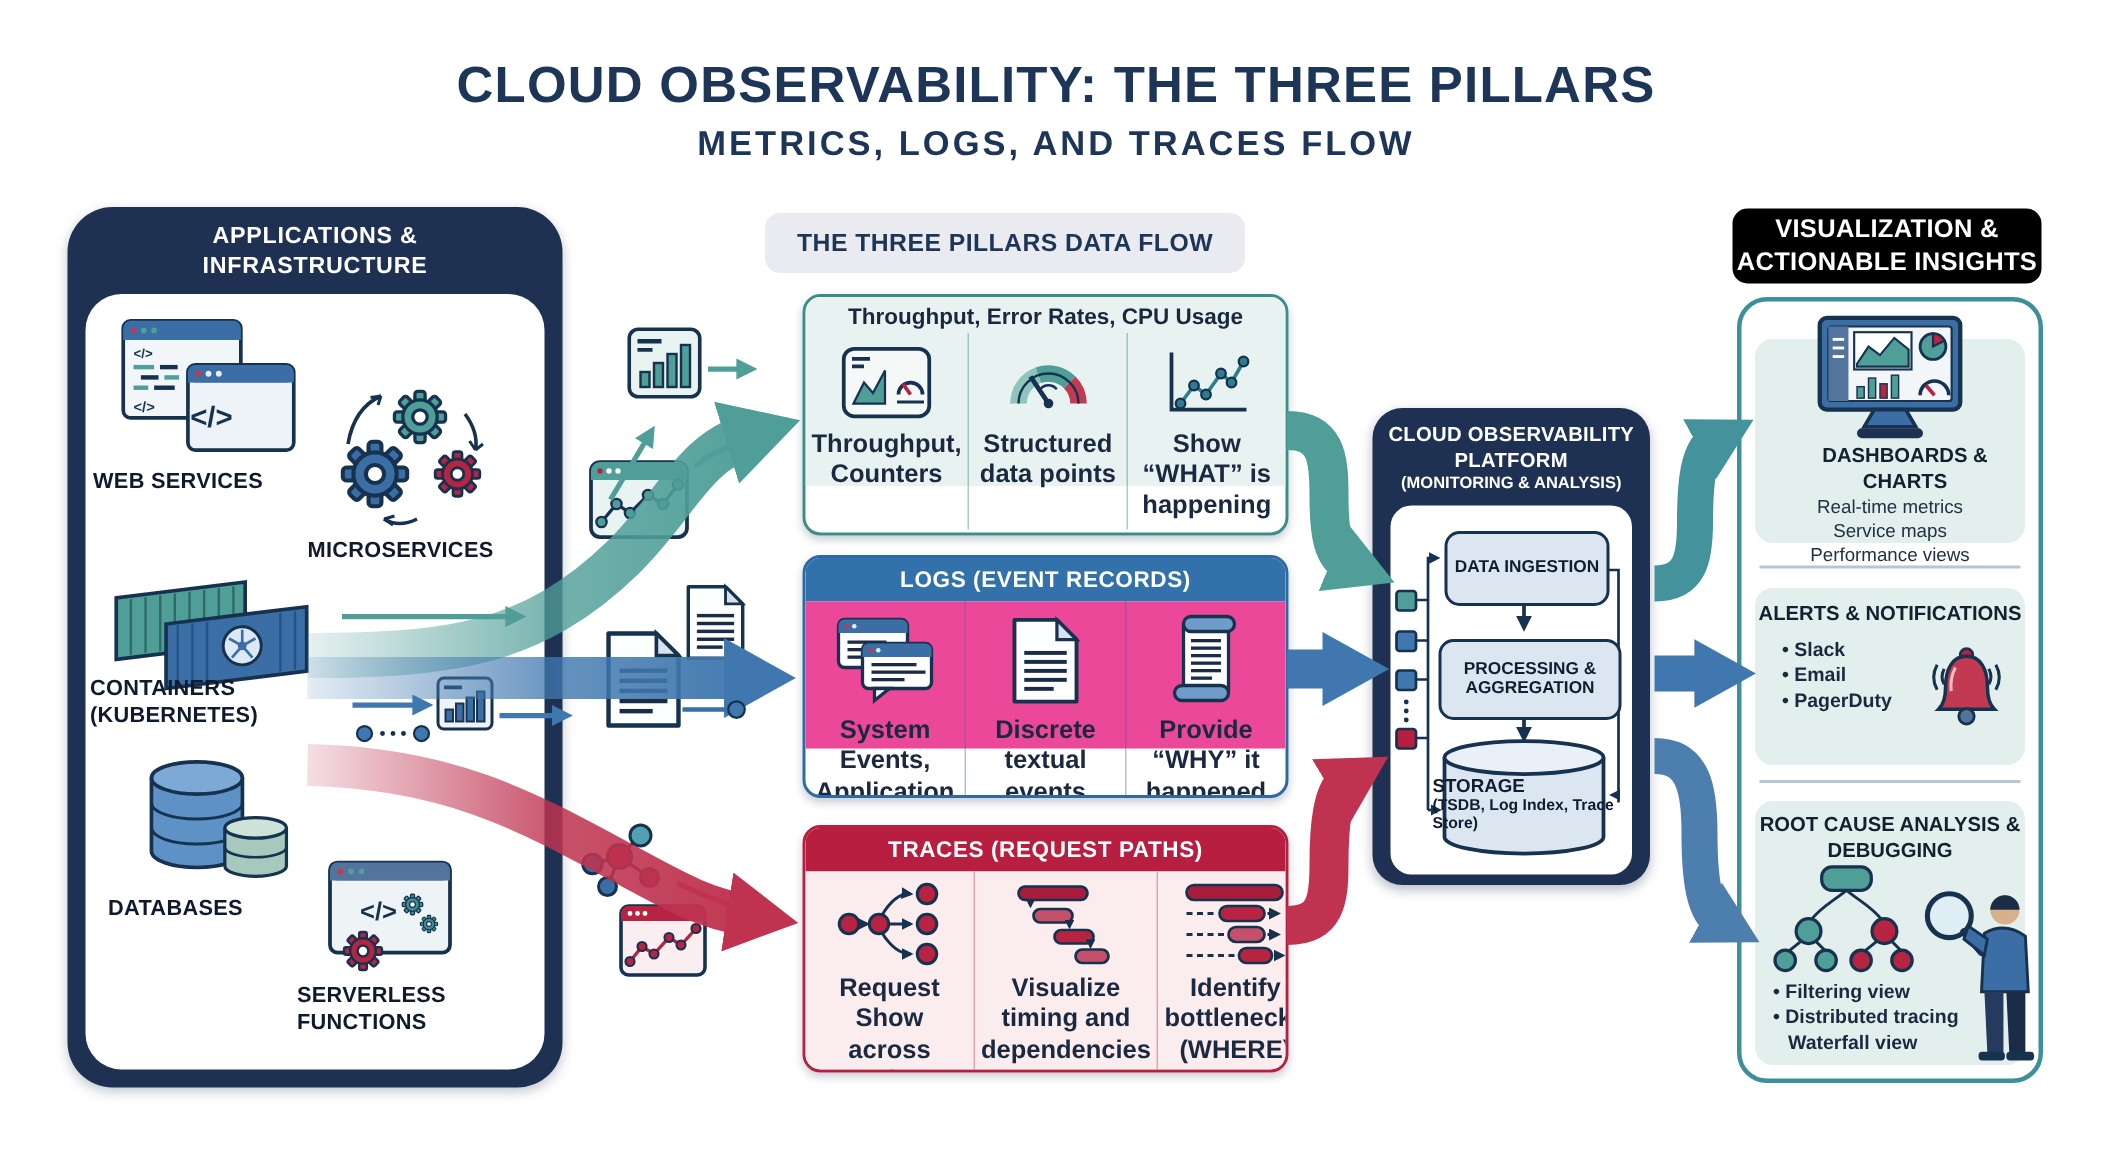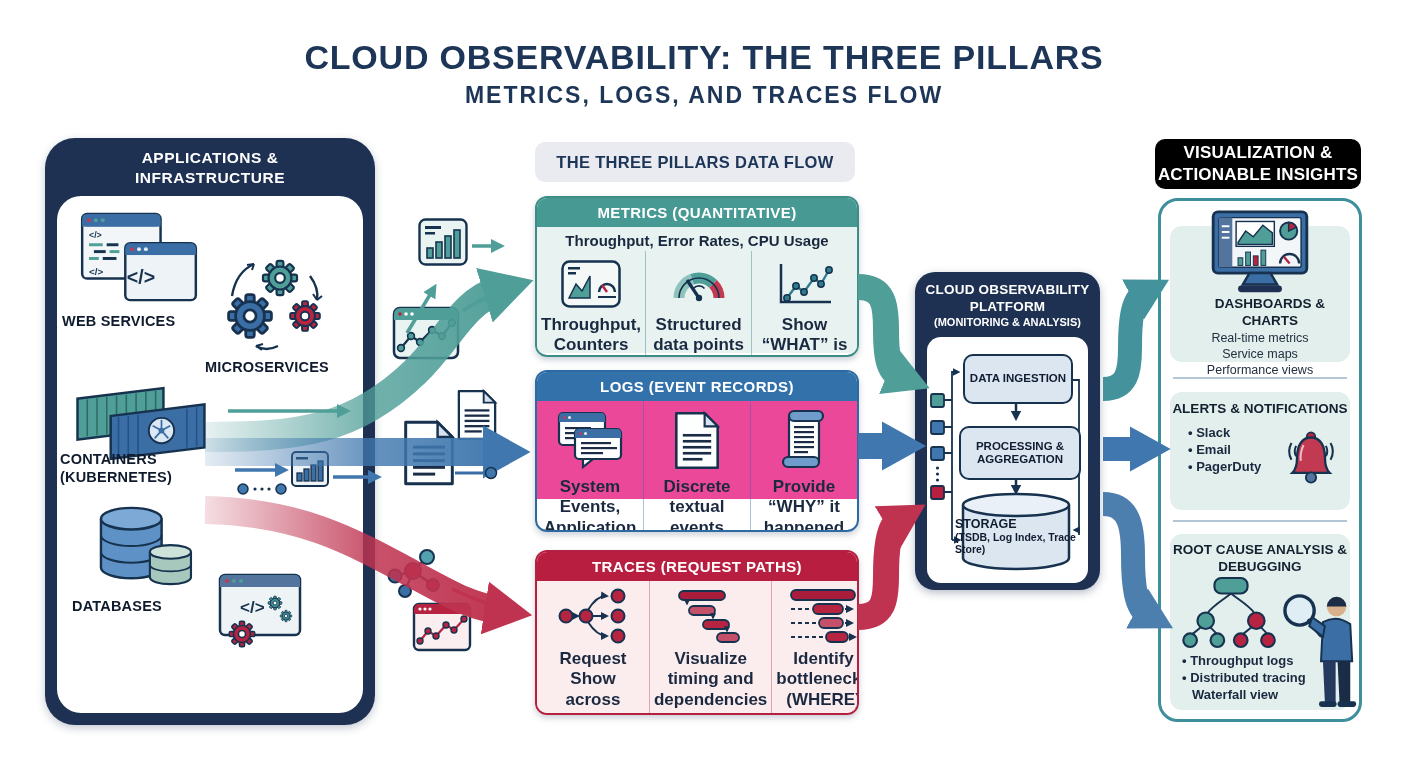--- a/index.html
+++ b/index.html
@@ -13,21 +13,21 @@
   .sub-title{left:0;top:82px;width:1408px;text-align:center;font-size:23px;font-weight:700;
              letter-spacing:2px;color:#1d3557;}
   
   .left-panel{left:45px;top:138px;width:330px;height:587px;background:#1e3152;border-radius:30px;
               box-shadow:0 3px 8px rgba(20,40,70,.25);}
   .left-header{left:75px;top:148px;width:270px;text-align:center;color:#ffffff;
                font-size:15.5px;font-weight:800;letter-spacing:.5px;line-height:1.3;}
   .left-inner{left:57px;top:196px;width:306px;height:517px;background:#ffffff;border-radius:24px;}
   .item-label{font-weight:800;font-size:14.5px;color:#0f1b2d;line-height:1.25;letter-spacing:.2px;}
   
-  .flow-pill{left:535px;top:142px;width:320px;height:40px;background:#e9ebf1;border-radius:10px;
+  .flow-pill{left:510px;top:142px;width:320px;height:40px;background:#e9ebf1;border-radius:10px;
              display:flex;align-items:center;justify-content:center;font-size:16.5px;font-weight:800;
              color:#1d3557;letter-spacing:.3px;}
   .pillar{left:535px;width:320px;border-radius:12px;overflow:hidden;box-shadow:0 3px 6px rgba(20,40,70,.22);}
   .pillar .ph{height:29px;display:flex;align-items:center;justify-content:center;color:#ffffff;
               font-size:15px;font-weight:800;letter-spacing:.4px;}
   .pillar .pb{display:flex;flex-direction:column;}
   .pillar .psub{text-align:center;font-size:15px;font-weight:800;color:#19283e;padding:5px 0 2px 0;}
   .cols{display:flex;flex:1;}
   .col{flex:1;display:flex;flex-direction:column;align-items:center;padding-top:4px;}
   .col + .col{border-left:1.5px solid;}
@@ -214,20 +214,21 @@
         <rect x="8" y="9" width="80" height="6" fill="#53749c"></rect>
       <circle cx="15" cy="9" r="2" fill="#c23a52"></circle>
         <circle cx="22" cy="9" r="2" fill="#4f9e98"></circle>
         <circle cx="29" cy="9" r="2" fill="#4f9e98"></circle>
       <text x="28" y="41" font-size="17" font-weight="bold" fill="#16324f">&lt;/&gt;</text>
       <use href="#gear8" transform="translate(63,31) scale(0.62)" fill="#3f8f92"></use>
       <use href="#gear8" transform="translate(74,44) scale(0.52)" fill="#3f8f92"></use>
       <use href="#gear8" transform="translate(30,62) scale(1.15)" fill="#b62441"></use>
     </svg>
   </div>
+  <div class="abs item-label z3" style="left:198px;top:655px;width:125px;">SERVERLESS FUNCTIONS</div>
 
   <svg class="abs z5" style="left:0;top:0;" width="1408" height="768">
     <defs>
       <linearGradient id="g-teal" gradientUnits="userSpaceOnUse" x1="200" y1="0" x2="520" y2="0">
         <stop offset="0" stop-color="#4f9e98" stop-opacity=".12"></stop>
           <stop offset=".55" stop-color="#4f9e98" stop-opacity=".8"></stop>
         <stop offset="1" stop-color="#4f9e98"></stop>
         </linearGradient>
       <linearGradient id="g-blue" gradientUnits="userSpaceOnUse" x1="195" y1="0" x2="520" y2="0">
         <stop offset="0" stop-color="#3f77ae" stop-opacity=".1"></stop>
@@ -401,21 +402,20 @@
           <rect x="13" y="18" width="5" height="12"></rect>
         <rect x="20" y="14" width="5" height="16"></rect>
           <rect x="27" y="10" width="5" height="20"></rect>
       </g>
     </svg>
   </div>
 
   <div class="abs flow-pill z2">THE THREE PILLARS DATA FLOW</div>
 
   <div class="abs pillar metrics z2">
-    <div class="ph">METRICS (QUANTITATIVE)</div>
     <div class="pb">
       <div class="psub">Throughput, Error Rates, CPU Usage</div>
       <div class="cols">
         <div class="col">
           <div class="icon-slot" style="height:58px;">
             <svg viewBox="0 0 60 48" width="60" height="48">
               <rect x="1.5" y="1.5" width="57" height="45" rx="7" fill="#f4f8f7" stroke="#16324f" stroke-width="2.5"></rect>
               <rect x="7" y="7" width="12" height="2.5" fill="#16324f"></rect>
                 <rect x="7" y="12" width="8" height="2.5" fill="#16324f"></rect>
               <path d="M8,38 L15,24 L21,31 L29,16 L29,38 Z" fill="#4f9e98" stroke="#16324f" stroke-width="1.5"></path>
@@ -665,21 +665,21 @@
       <path d="M21,18 Q17,26 18,35" fill="none" stroke="#eebcc4" stroke-width="2.2"></path>
       <circle cx="29" cy="53" r="5.5" fill="#53749c" stroke="#16324f" stroke-width="2"></circle>
     </svg>
   </div>
 
   <div class="abs divider z3" style="left:1173px;top:520px;width:174px;"></div>
 
   <div class="abs ins-sec z2" style="left:1170px;top:534px;width:180px;height:176px;">
     <div class="ins-title" style="padding-top:8px;">ROOT CAUSE ANALYSIS &amp; DEBUGGING</div>
     <div style="padding:76px 0 0 12px;">
-      <div class="blt">Throughput logs</div>
+      <div class="blt">Filtering view</div>
       <div class="blt">Distributed tracing</div>
       <div class="blt-plain">Waterfall view</div>
     </div>
   </div>
   <div class="abs z3" style="left:1178px;top:576px;">
     <svg viewBox="0 0 108 74" width="106" height="72">
       <g stroke="#16324f" stroke-width="2" fill="none">
         <path d="M54,18 C44,26 36,30 30,38"></path>
           <path d="M54,18 C64,26 72,30 78,38"></path>
         <path d="M24,52 L14,60"></path>

